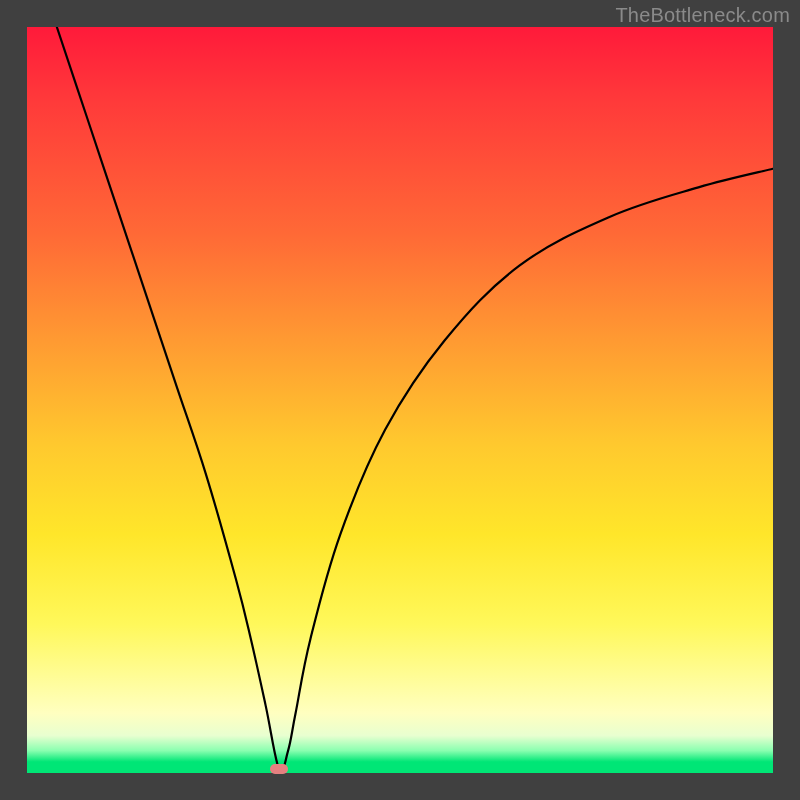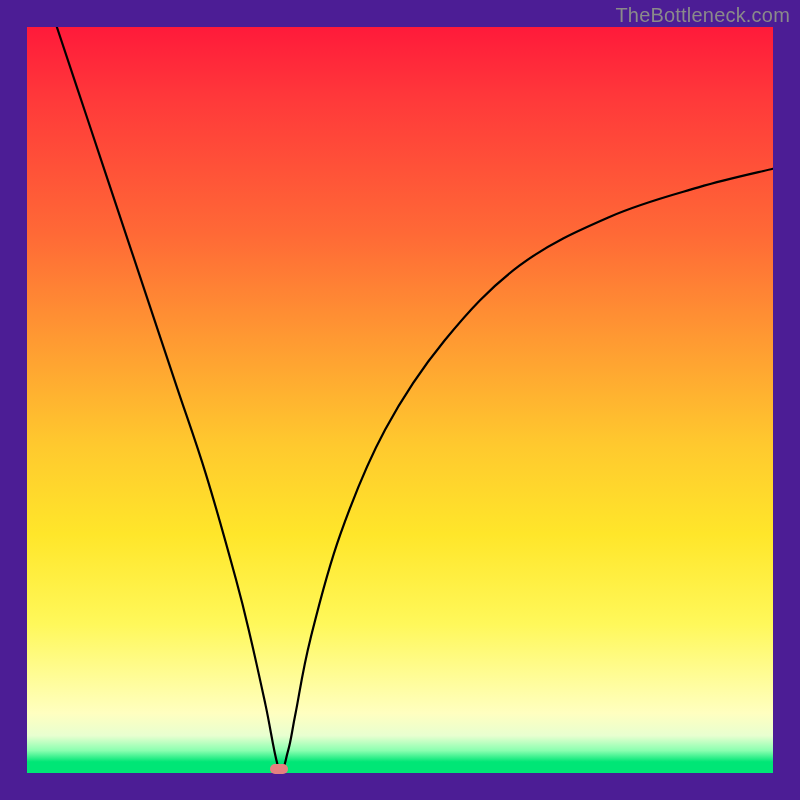--- a/index.html
+++ b/index.html
@@ -8,21 +8,21 @@
     width: 800px;
     height: 800px;
     overflow: hidden;
     background: #000;
     font-family: Arial, Helvetica, sans-serif;
   }
   .frame {
     position: relative;
     width: 800px;
     height: 800px;
-    background: #4c1d95;
+    background: #404040;
   }
   .plot-area {
     position: absolute;
     left: 27px;
     top: 27px;
     width: 746px;
     height: 746px;
     
     background: linear-gradient(
       to bottom,

